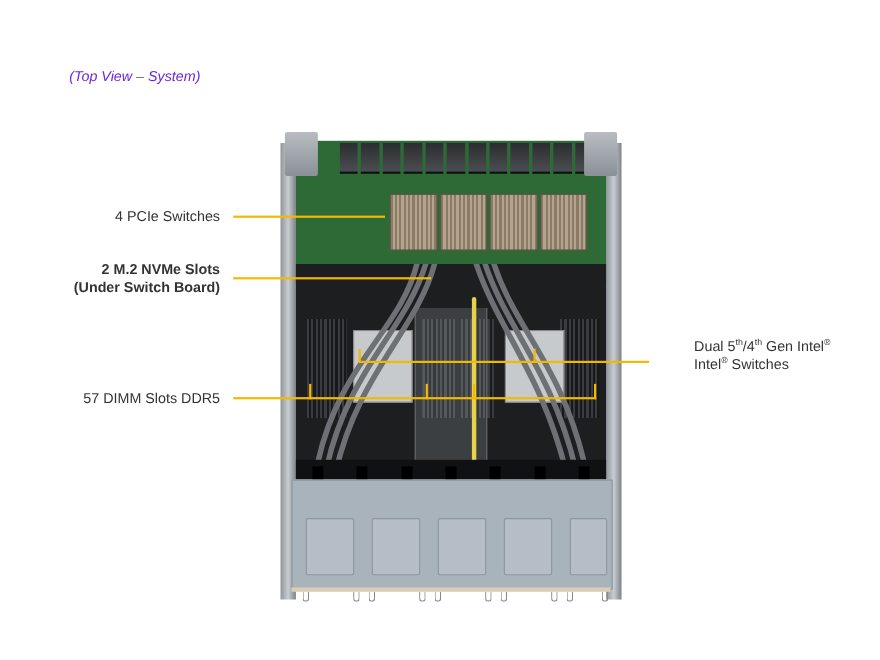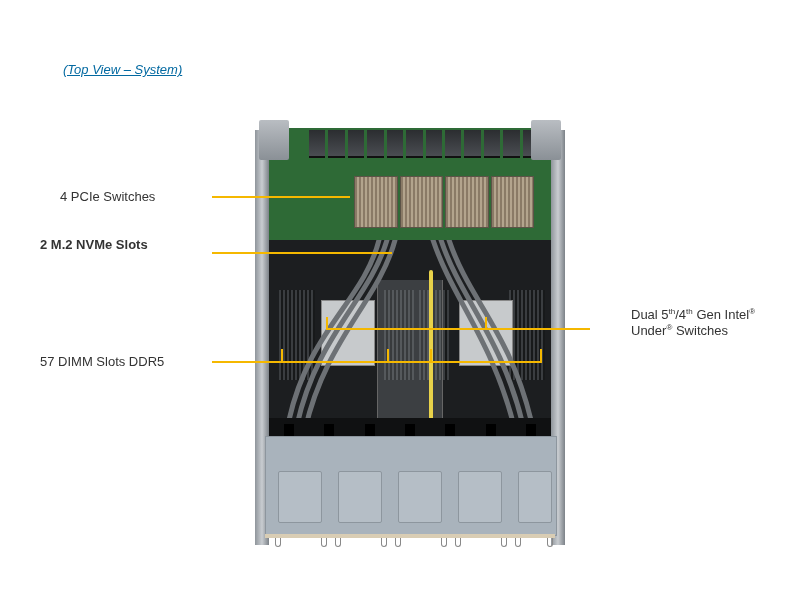--- a/index.html
+++ b/index.html
@@ -4,26 +4,26 @@
   <style>
     html, body { margin: 0; padding: 0; }
     body {
       width: 800px; height: 600px; position: relative; overflow: hidden;
       background: #ffffff;
       font-family: "Liberation Sans", sans-serif;
       color: #333333;
     }
     .caption {
       position: absolute; left: 63px; top: 62px;
-      font-size: 13px; font-style: italic; color: #0369a1; text-decoration: underline;
+      font-size: 13px; font-style: italic; color: #6d28d9;
     }
     .label {
       position: absolute; font-size: 13px; line-height: 16px; color: #333;
     }
-    .label.right-align { text-align: left; }
+    .label.right-align { text-align: right; }
     .label sup { font-size: 8px; line-height: 0; vertical-align: 5px; }
 
     
     .chassis { position: absolute; left: 255px; top: 120px; width: 310px; height: 430px; }
     .rail-l, .rail-r { position: absolute; top: 10px; width: 14px; height: 415px; background: linear-gradient(90deg,#8f959b,#c9cdd1,#7c8288); }
     .rail-l { left: 0; } .rail-r { right: 0; }
     .ear { position: absolute; top: 0; width: 30px; height: 40px; background: linear-gradient(180deg,#b9bdc2,#8a9096); border-radius: 2px; }
     .ear.l { left: 4px; } .ear.r { right: 4px; }
     .board { position: absolute; left: 14px; top: 8px; width: 282px; height: 130px; background: #2e6a36; }
     .connectors { position: absolute; left: 40px; top: 2px; width: 230px; height: 28px; display: flex; gap: 3px; }
@@ -136,24 +136,25 @@
 <div class="lead" style="left:540px;top:349px;width:2px;height:14px;"></div>
 <div class="lead" style="left:326px;top:328px;width:264px;height:2px;"></div>
 <div class="lead" style="left:326px;top:317px;width:2px;height:13px;"></div>
 <div class="lead" style="left:485px;top:317px;width:2px;height:13px;"></div>
 
 <div class="label right-align" style="left:60px;top:189px;width:140px;">
   <span>4 PCIe Switches</span>
 </div>
 <div class="label right-align" style="left:40px;top:237px;width:160px;font-weight:bold;">
   <div>2 M.2 NVMe Slots</div>
+  <div>(Under Switch Board)</div>
 </div>
 <div class="label right-align" style="left:40px;top:354px;width:160px;">
   <span>57 DIMM Slots DDR5</span>
 </div>
 <div class="label" style="left:631px;top:307px;width:180px;">
   <div>
     <span>Dual 5</span><sup>th</sup><span>/4</span><sup>th</sup><span> Gen Intel</span><sup>®</sup>
   </div>
   <div>
-    <span>Under</span><sup>®</sup><span> Switches</span>
+    <span>Intel</span><sup>®</sup><span> Switches</span>
   </div>
 </div>
 
 </body></html>

